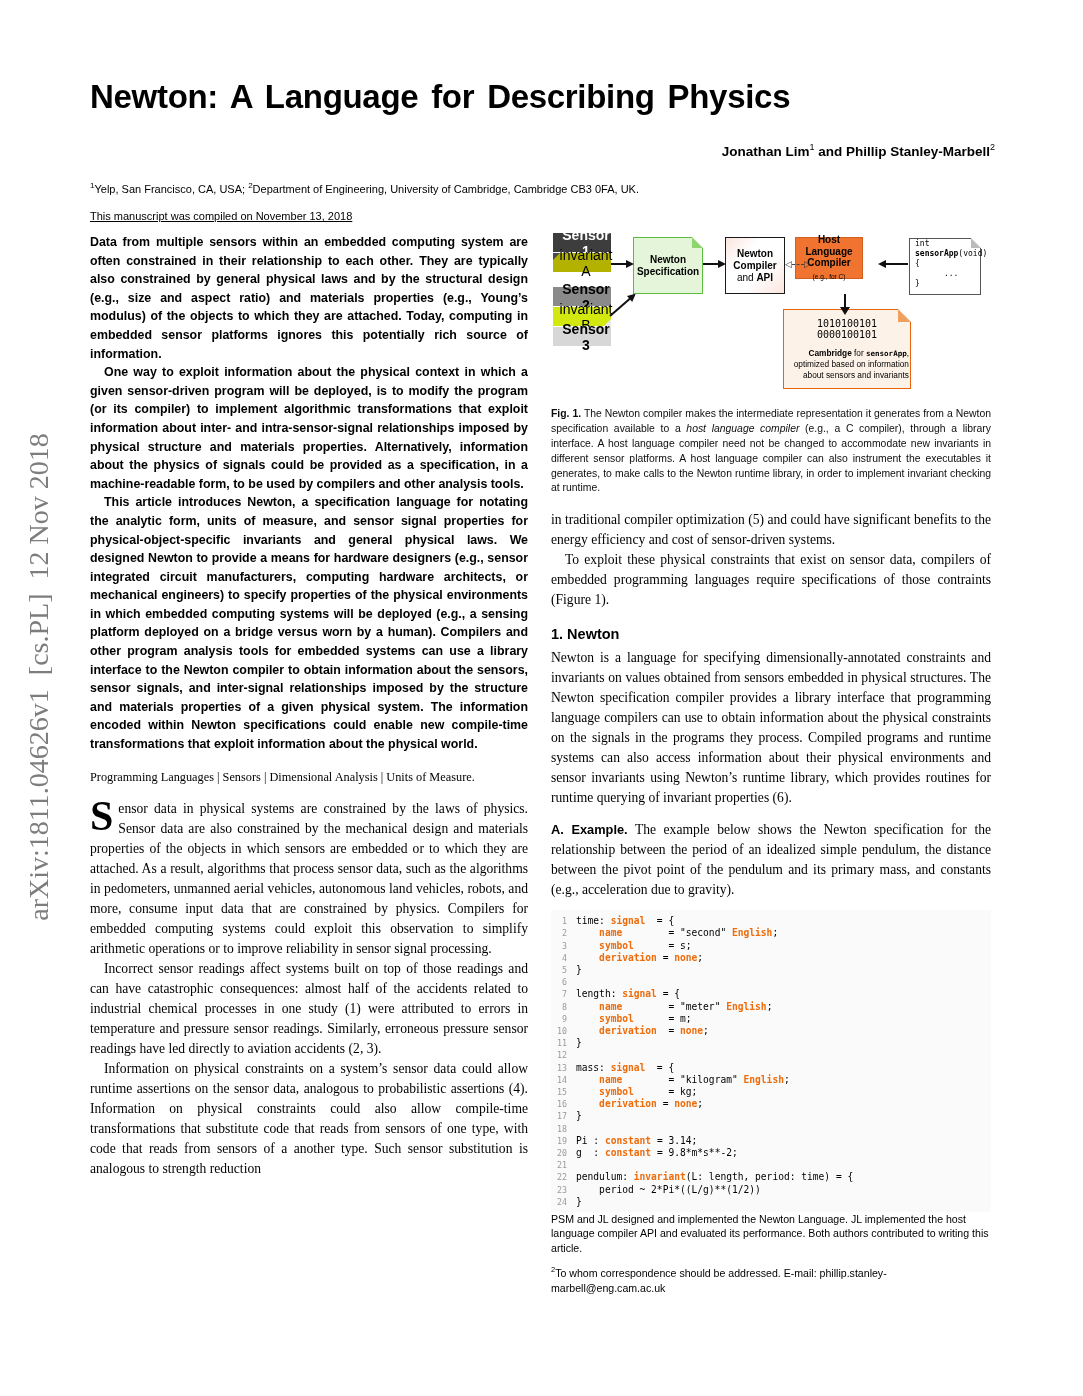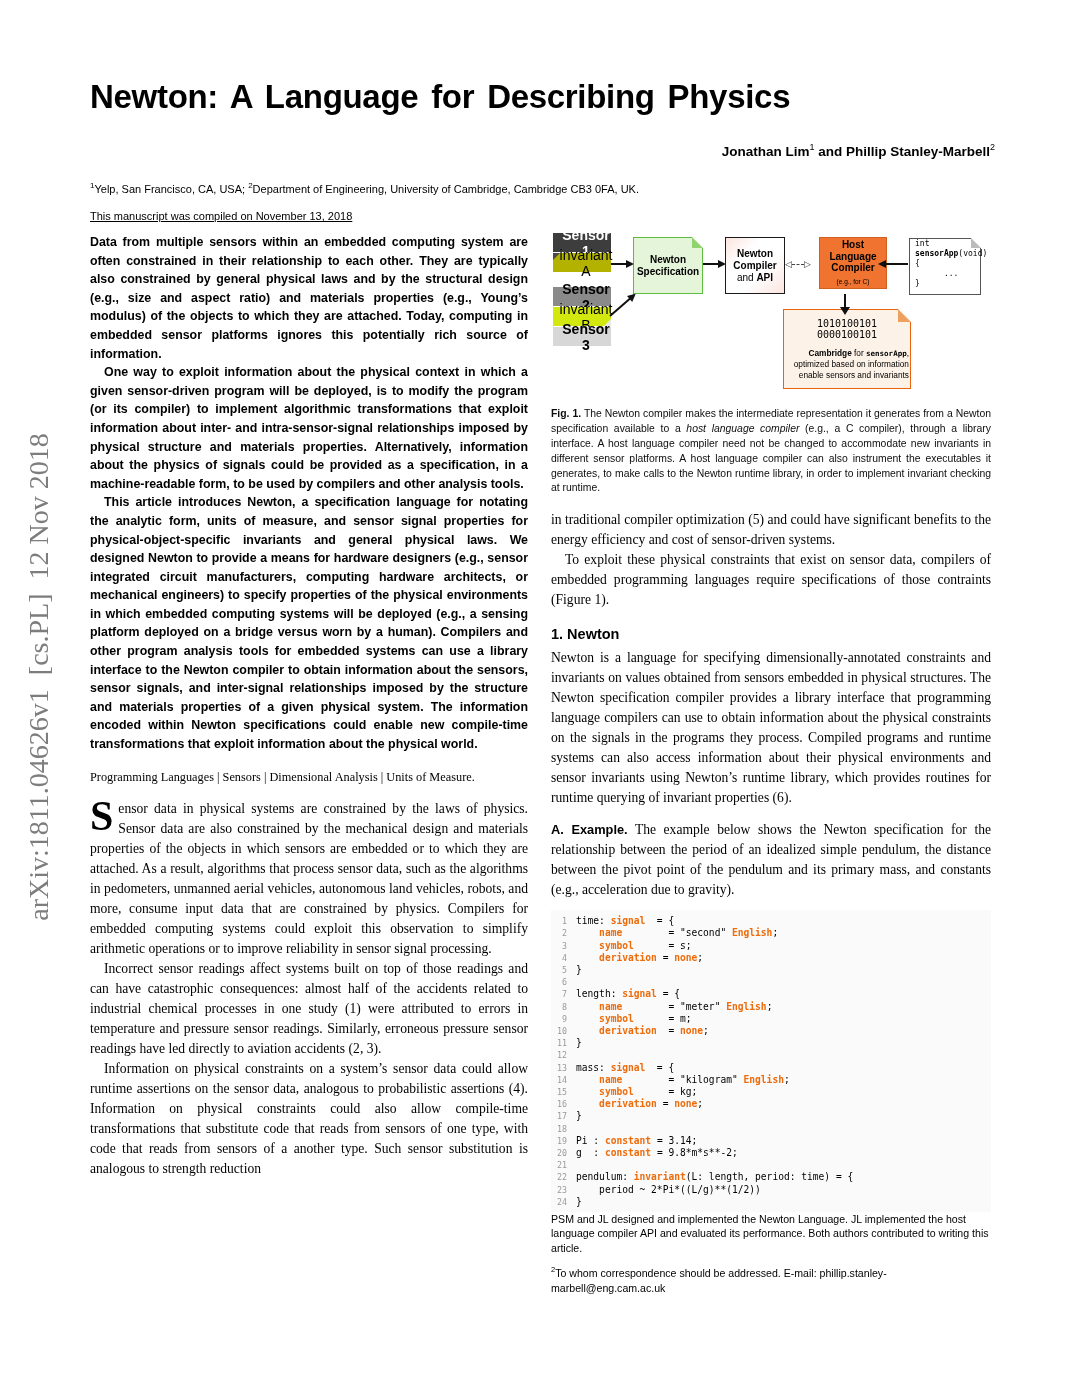--- a/index.html
+++ b/index.html
@@ -55,21 +55,21 @@
           display:flex; align-items:center; justify-content:center; text-align:center;
           font-size:10px; font-weight:bold; line-height:12px; }
   .spec::after { content:""; position:absolute; top:-1px; right:-1px; border-top:11px solid #fff; border-left:11px solid #8fd46f; }
 
   .comp { left:174px; top:4px; width:60px; height:57px; border:1.5px solid #1a1a1a;
           background:linear-gradient(135deg, #fbe4de 0%, #ffffff 32%, #ffffff 62%, #fbe4de 100%);
           display:flex; flex-direction:column; align-items:center; justify-content:center;
           font-size:10px; line-height:12px; }
   .comp .b { font-weight:bold; }
 
-  .host { left:268px; top:4px; width:68px; height:52px; background:#f0742f; border:1px solid #d1601f;
+  .host { left:244px; top:4px; width:68px; height:42px; background:#f0742f; border:1px solid #d1601f;
           display:flex; flex-direction:column; align-items:center; justify-content:center;
           font-size:10px; font-weight:bold; line-height:11.5px; color:#000; }
   .host .sub { font-size:6.5px; font-weight:normal; margin-top:2px; }
 
   .cdoc { left:358px; top:5px; width:72px; height:57px; background:#fff; border:1px solid #555;
           font-family:"DejaVu Sans Mono", monospace; font-size:8px; line-height:10px;
           padding:0 0 0 5px; white-space:pre; }
   .cdoc::after { content:""; position:absolute; top:-1px; right:-1px; border-top:10px solid #fff; border-left:10px solid #bbb; }
   .cdoc .b { font-weight:bold; }
 
@@ -191,21 +191,21 @@
 <span>{</span>
 <span>      ...</span>
 <span>}</span></div>
 
       <div class="doc exe">
         <div class="bits">
           <div>1010100101</div>
           <div>0000100101</div>
         </div>
         <div class="cap">
-          <span class="b">Cambridge</span><span> for </span><span class="m">sensorApp</span><span>,</span><span> optimized based on information enable sensors and invariants</span>
+          <span class="b">Cambridge</span><span> for </span><span class="m">sensorApp</span><span>,</span><span> optimized based on information about sensors and invariants</span>
         </div>
       </div>
 
       <div class="arr arr-r a1"></div>
       <div class="arr arr-r a2"></div>
       <div class="arr arr-r a3"></div>
       <div class="a4">
         <span class="oh">◁</span>
         <span class="dash"></span>
         <span class="oh">▷</span>

